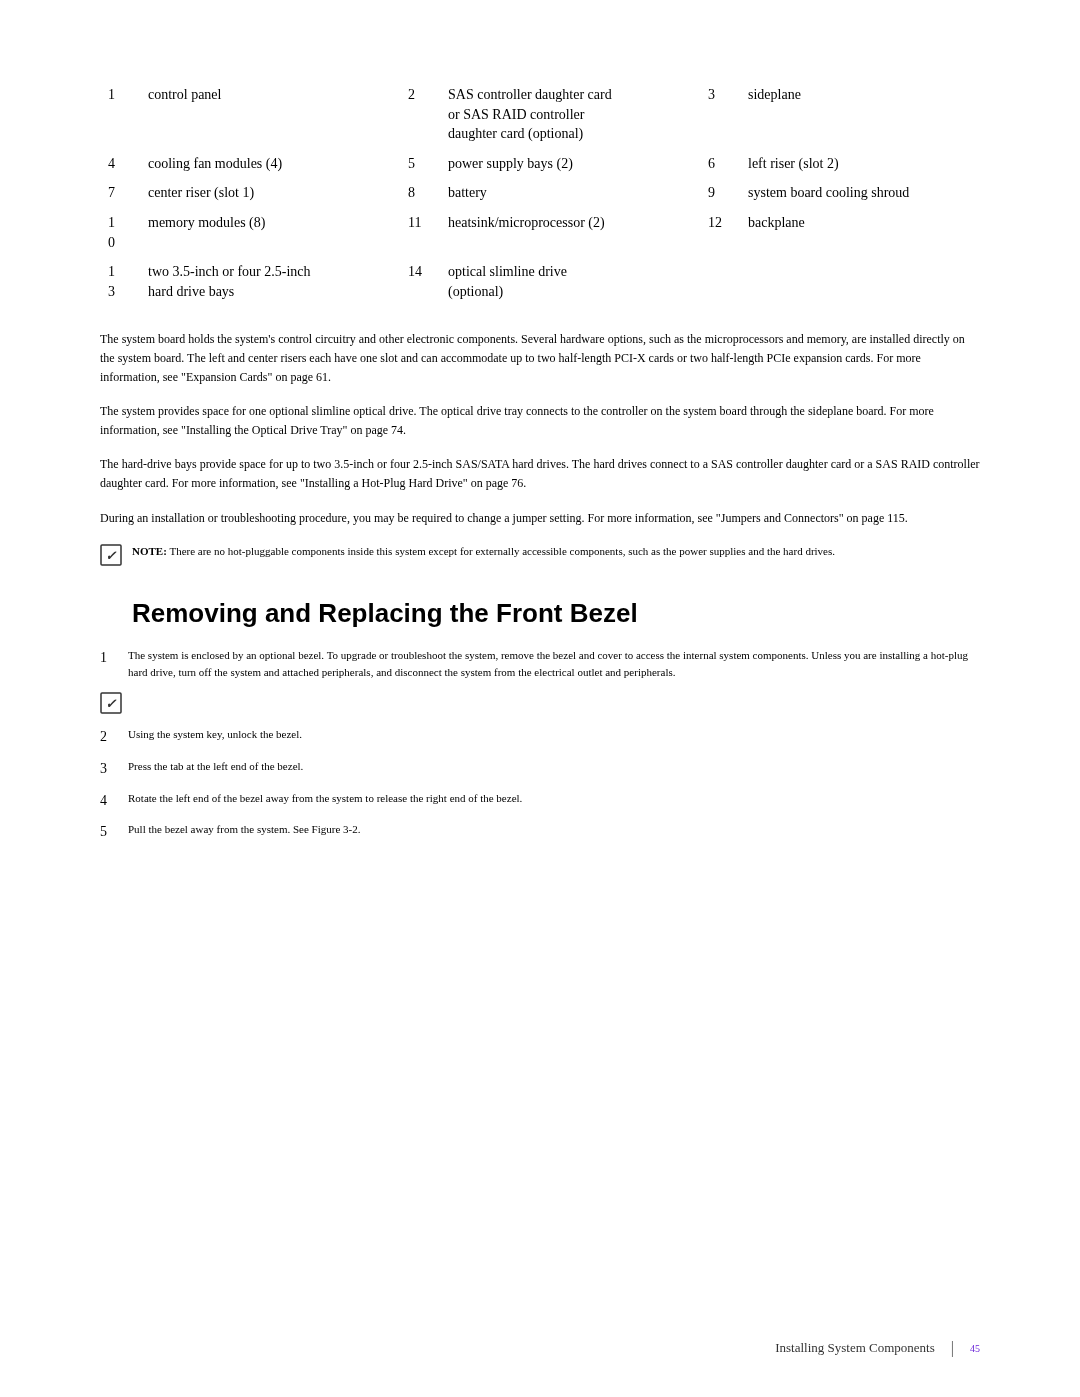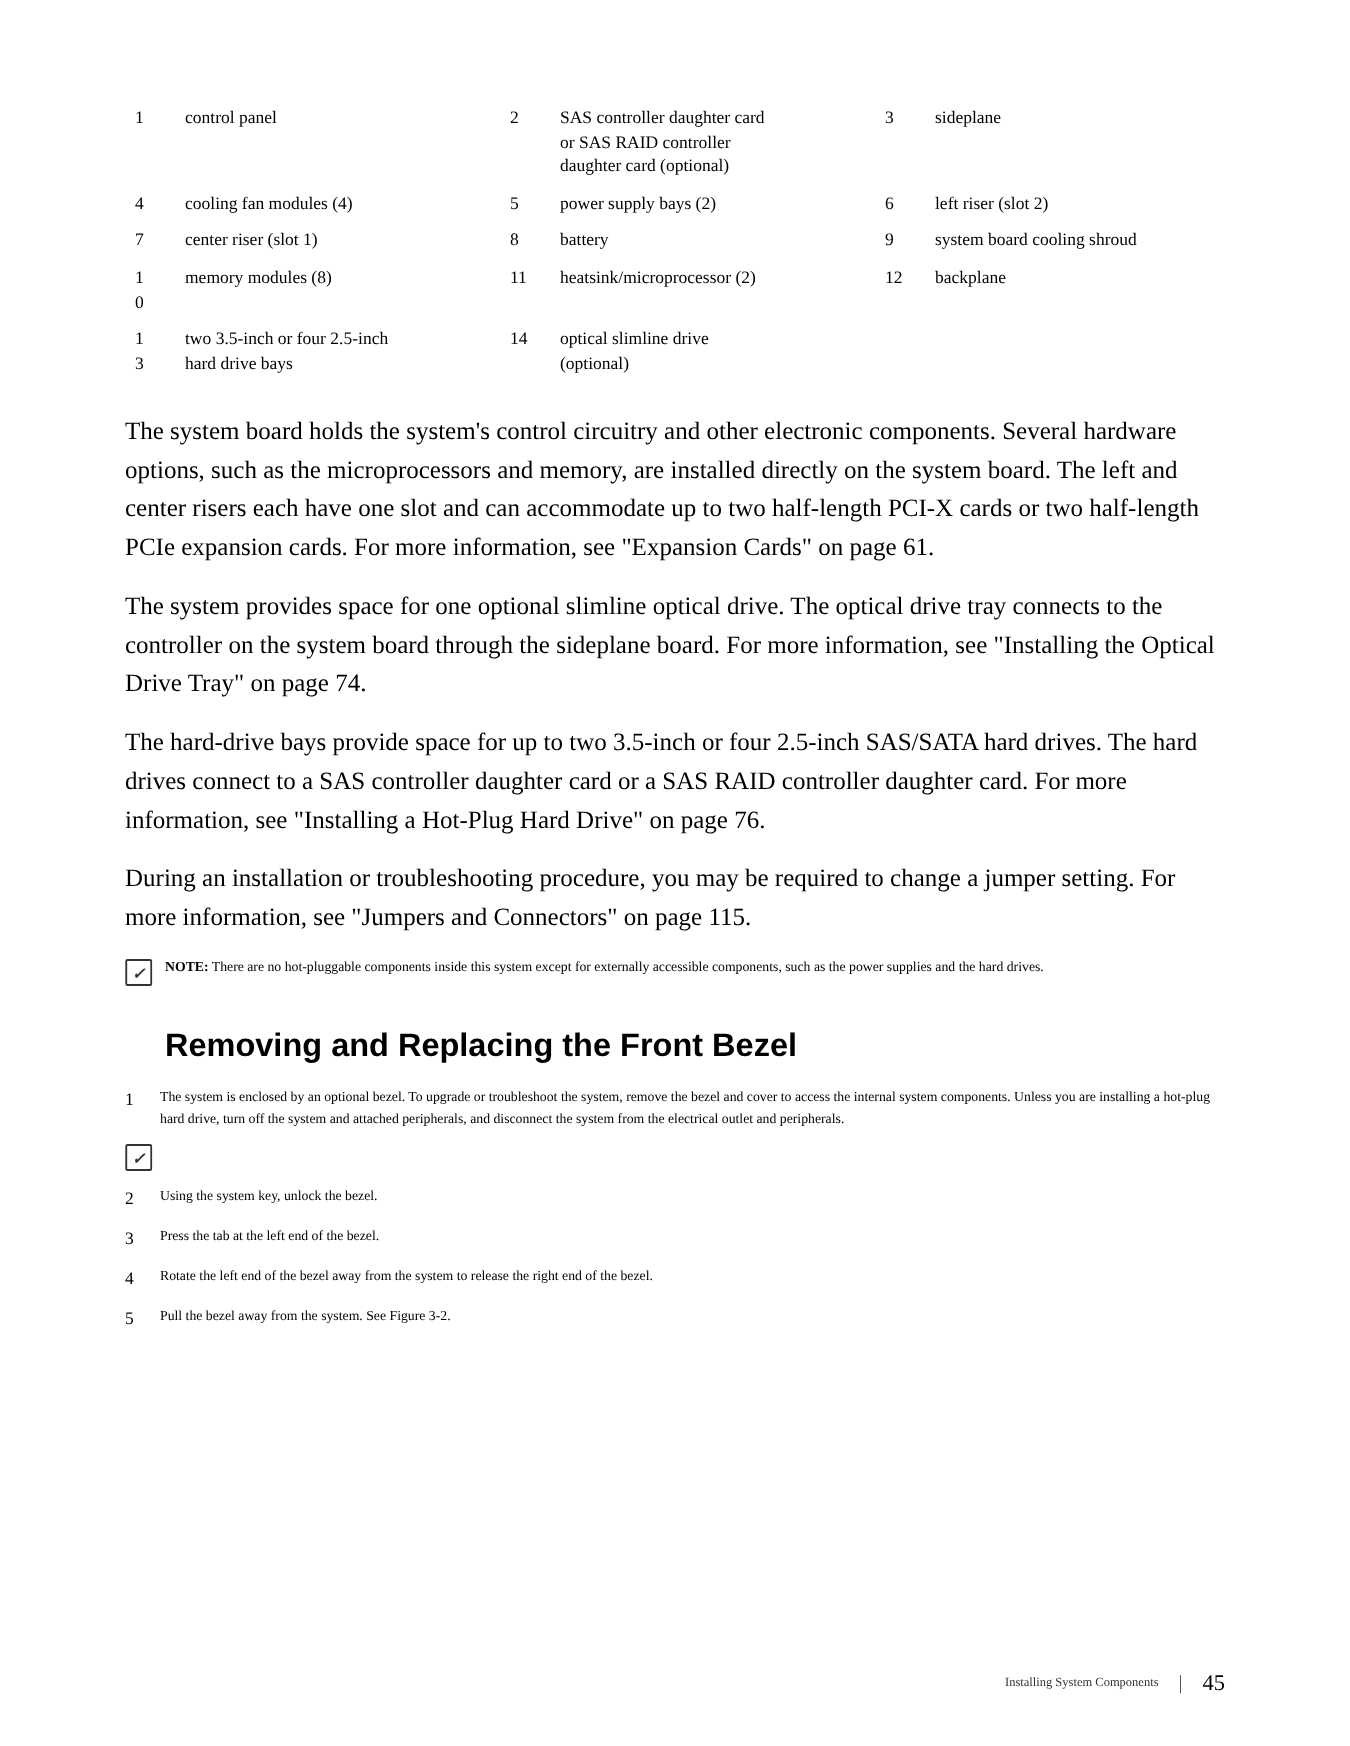--- a/index.html
+++ b/index.html
@@ -29,21 +29,21 @@
     .num-col {
       width: 40px;
       text-align: left;
     }
     .label-col {
       width: 260px;
       margin-top: 24px;
     }
     .paragraph {
       margin-bottom: 16px;
-      font-size: 20px;
+      font-size: 12px;
       line-height: 1.55;
       text-align: left;
     }
     .note-box {
       display: flex;
       align-items: flex-start;
       margin-bottom: 16px;
       gap: 10px;
     }
     .note-icon {
@@ -196,16 +196,16 @@
       <span class="item-num">4</span>
       <span class="item-text">Rotate the left end of the bezel away from the system to release the right end of the bezel.</span>
     </div>
     <div class="numbered-item">
       <span class="item-num">5</span>
       <span class="item-text">Pull the bezel away from the system. See Figure 3-2.</span>
     </div>
   </div>
 
 <div style="position:fixed; bottom:40px; right:100px; display:flex; align-items:center; gap:16px;">
-  <span style="font-size:10px; color:#333;">Installing System Components</span>
+  <span style="font-size:13px; color:#333;">Installing System Components</span>
   <span style="font-size:16px; color:#555;">|</span>
-  <span style="font-size:18px; color:#000000;">45</span>
+  <span style="font-size:10px; color:#6d28d9;">45</span>
 </div>
 
 </body></html>

